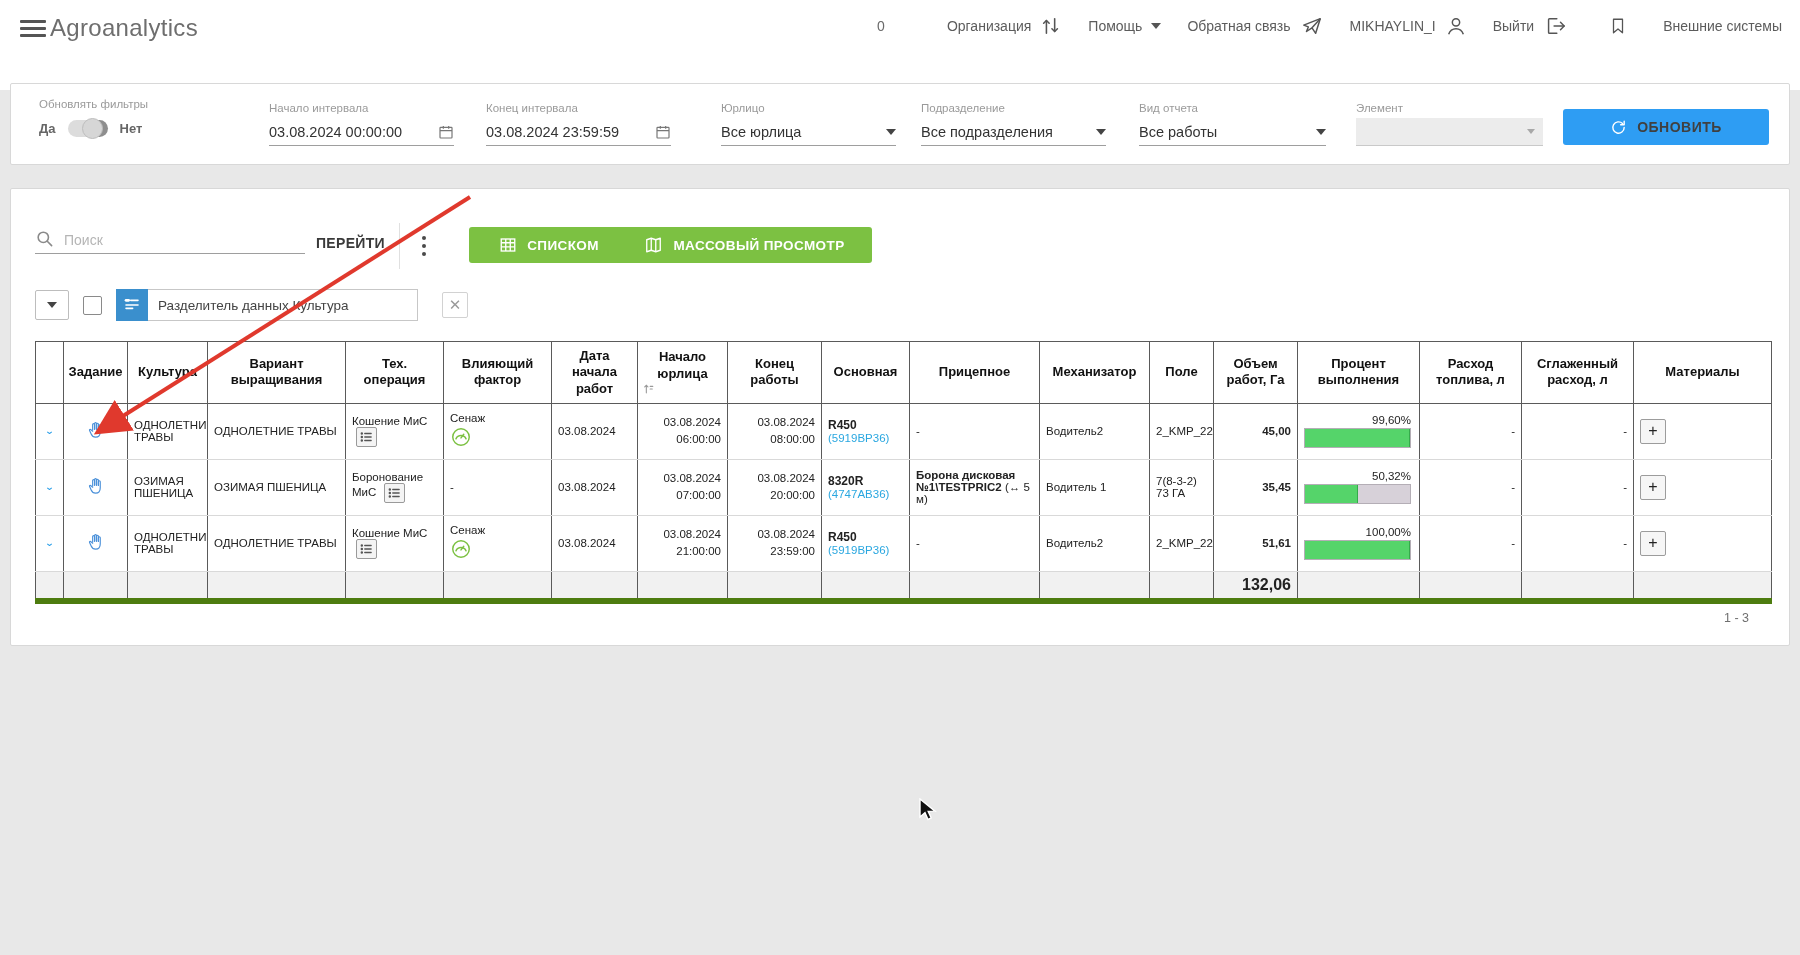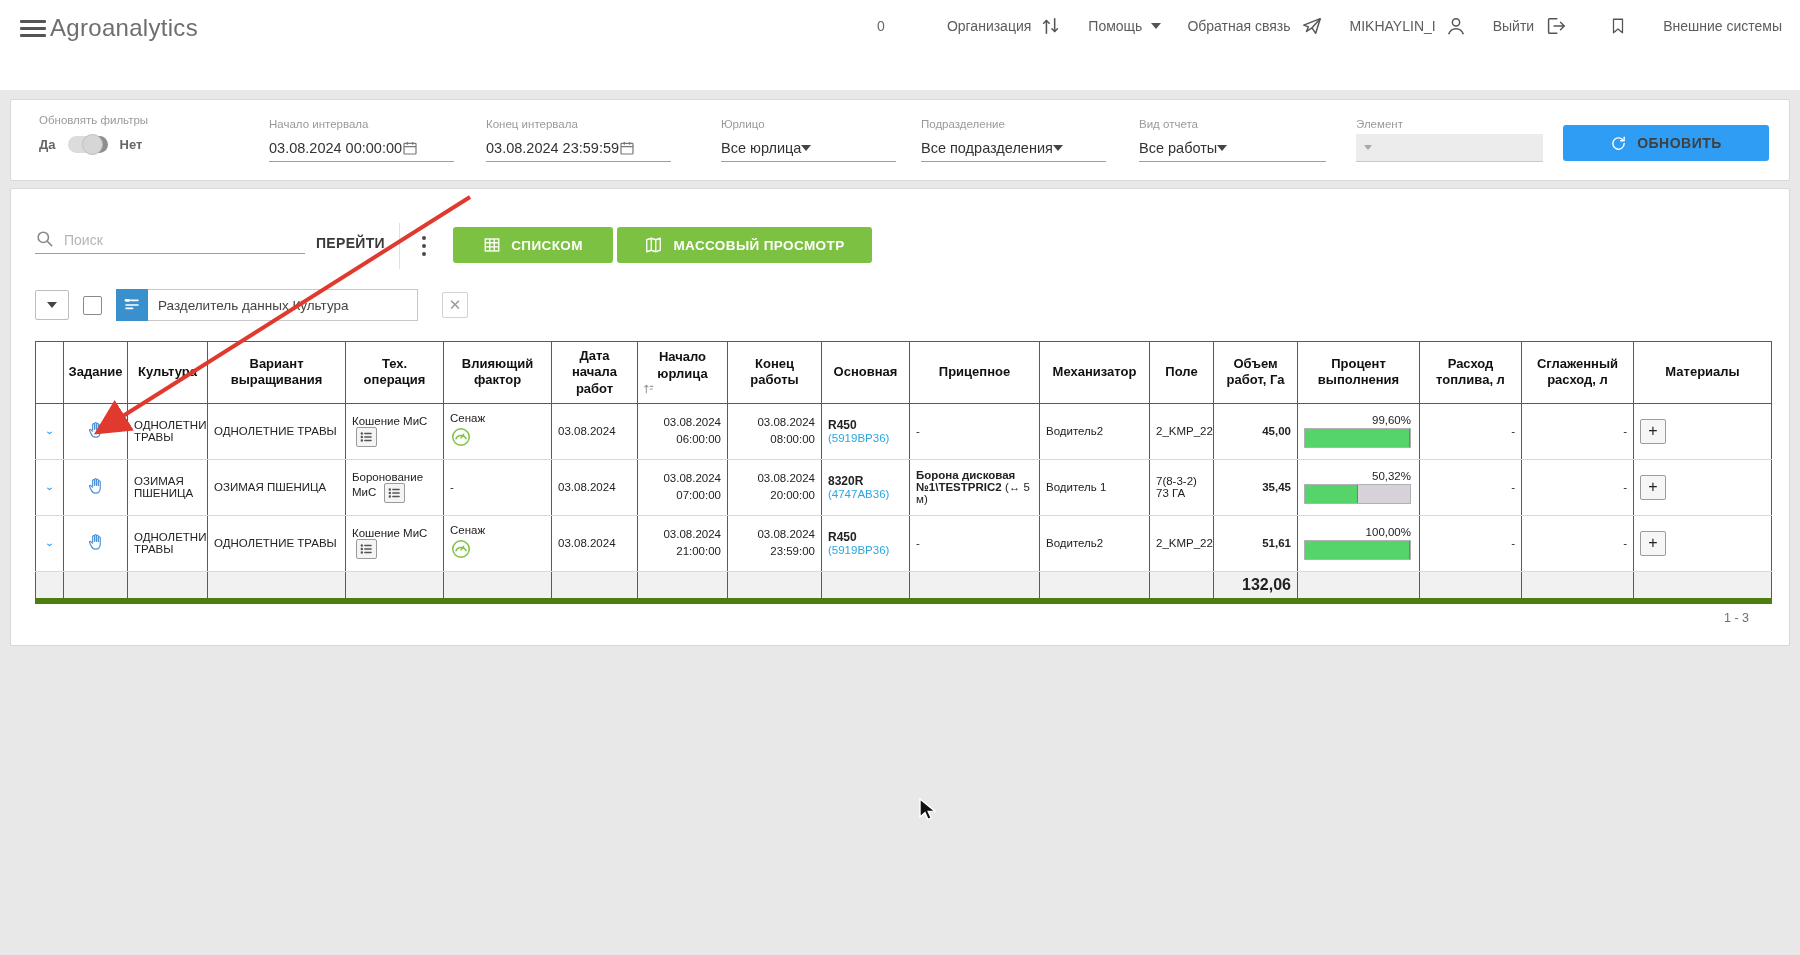--- a/index.html
+++ b/index.html
@@ -9,23 +9,23 @@
   .hamburger { position:absolute; left:20px; top:20px; width:26px; height:20px; cursor:pointer; }
   .hamburger span { display:block; height:3px; background:#555; margin:0 0 4px 0; border-radius:1px; }
   .app-title { position:absolute; left:50px; top:14px; font-size:24px; color:#6e6e6e; letter-spacing:.3px; }
   .nav { position:absolute; right:18px; top:0; height:52px; display:flex; align-items:center; gap:26px; color:#5c5c5c; font-size:14px; }
   .nav-item { display:flex; align-items:center; gap:9px; cursor:pointer; white-space:nowrap; }
   .nav-counter { color:#6a6a6a; margin-right:36px; }
   .icon svg { display:block; }
   .caret { width:0; height:0; border-left:5px solid transparent; border-right:5px solid transparent; border-top:6px solid #555; display:inline-block; }
 
   .card { position:absolute; background:#fff; border:1px solid #d8d8d8; border-radius:2px; }
-  .filter-card { left:10px; top:99px; width:1780px; height:82px; }
+  .filter-card { left:10px; top:83px; width:1780px; height:82px; }
   .f-label { position:absolute; font-size:11.5px; color:#9a9a9a; }
-  .f-field { position:absolute; border-bottom:1px solid #9e9e9e; height:28px; display:flex; align-items:center; font-size:14.5px; color:#333; }
+  .f-field { position:absolute; border-bottom:1px solid #9e9e9e; height:28px; display:flex; align-items:center; justify-content:space-between; font-size:14.5px; color:#333; }
   .f-field .val { white-space:nowrap; }
   .toggle-row { position:absolute; left:28px; top:36px; display:flex; align-items:center; gap:12px; font-size:13px; color:#666;font-weight:bold; }
   .switch { width:40px; height:17px; border-radius:9px; background:linear-gradient(to right,#dcdcdc 55%,#8e8e8e 55%); position:relative; cursor:pointer; }
   .switch .knob { position:absolute; left:14px; top:-2px; width:21px; height:21px; border-radius:50%; background:#d6d6d6; border:1px solid #bdbdbd; }
   .btn-refresh { position:absolute; left:1552px; top:25px; width:206px; height:36px; border:none; border-radius:3px;
      color:#404040; font-size:14px; font-weight:bold; letter-spacing:.5px; display:flex; align-items:center; justify-content:center; gap:10px; cursor:pointer; }
   .select-disabled { background:#ececec; border-bottom:1px solid #c9c9c9; }
 
   .main-card { left:10px; top:188px; width:1780px; height:458px; }
   .toolbar { position:absolute; left:0; top:36px; width:100%; height:44px; }
@@ -214,21 +214,21 @@
       </span>
       <input type="text" placeholder="Поиск" style="">
     </div>
     <div class="go-btn">ПЕРЕЙТИ</div>
     <div class="tb-divider"></div>
     <div class="kebab">
         <i></i>
         <i></i>
         <i></i>
       </div>
-    <button class="green-btn" style="left:442px; width:160px; background:#7cc142;">
+    <button class="green-btn" style="left:458px; width:160px; background:#7cc142;">
       <span class="icon">
         <svg width="18" height="18" viewBox="0 0 24 24" fill="none" stroke="#fff" stroke-width="1.8">
           <rect x="3" y="4" width="18" height="16"></rect>
             <path d="M3 9h18M3 14.5h18M9 4v16M15 4v16"></path>
           </svg>
       </span>
       <span>СПИСКОМ</span>
     </button>
     <button class="green-btn" style="left:606px; width:255px; background:#7cc142;">
       <span class="icon">

